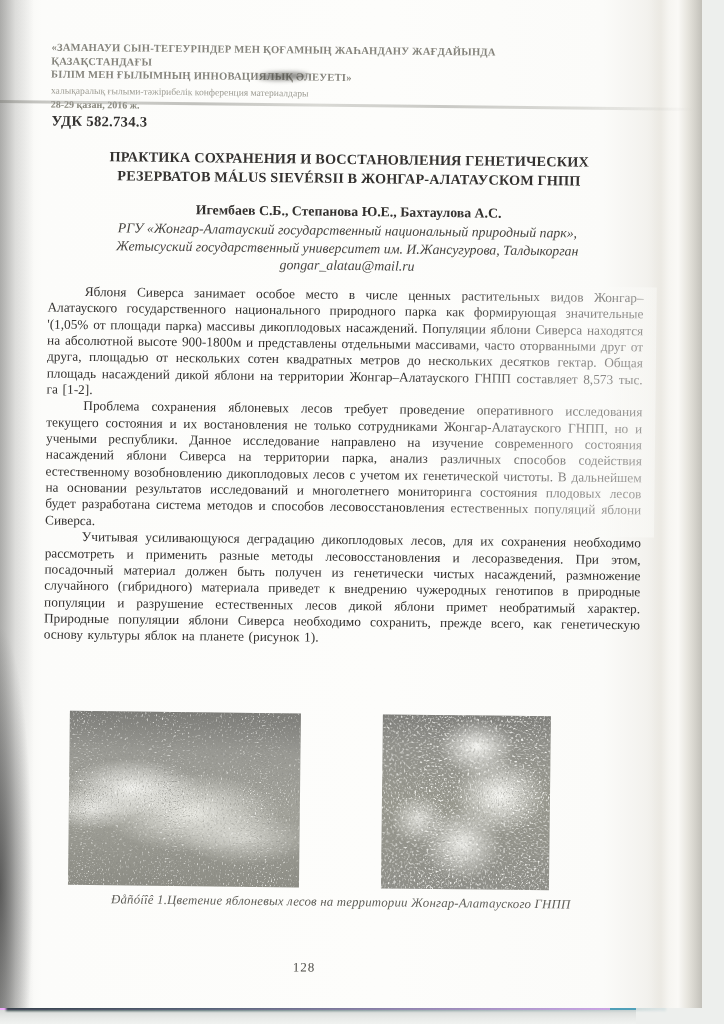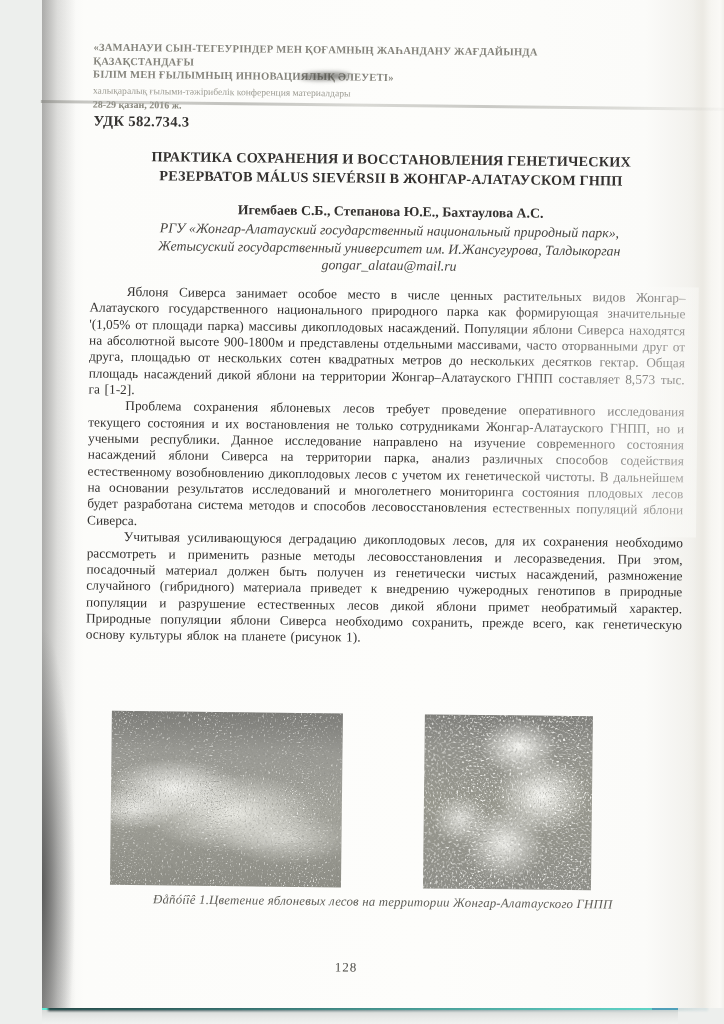--- a/index.html
+++ b/index.html
@@ -1,21 +1,21 @@
 <!DOCTYPE html>
 <html><head>
 <meta charset="utf-8">
 <style>
   html,body{margin:0;padding:0;}
   body{
     width:724px;height:1024px;overflow:hidden;
     background:#edefed;
     font-family:"Liberation Serif", serif;
   }
-  .canvas{position:relative;width:636px;height:1024px;background:#5eead4;margin-left:42px;}
+  .canvas{position:relative;width:636px;height:1024px;background:#f0abfc;}
 
   
   .cyan-strip{
     position:absolute;right:0;top:0;width:26px;height:1016px;
     background:linear-gradient(180deg,#5ab2ce 0%,#4aa6c5 35%,#3f9abc 75%,#4aa3c0 100%);
   }
   .below-page{
     position:absolute;left:0;right:0;bottom:0;height:14px;
     background:linear-gradient(180deg,#d7dad8 0%,#e9ebe9 60%,#f0f2f0 100%);
   }

